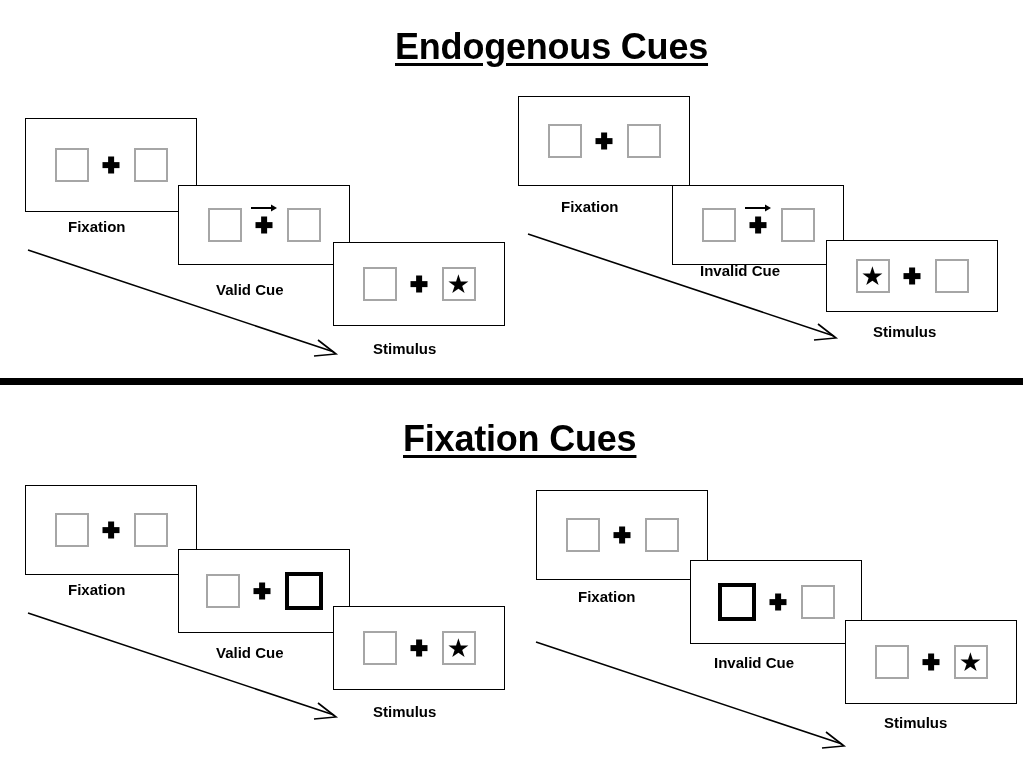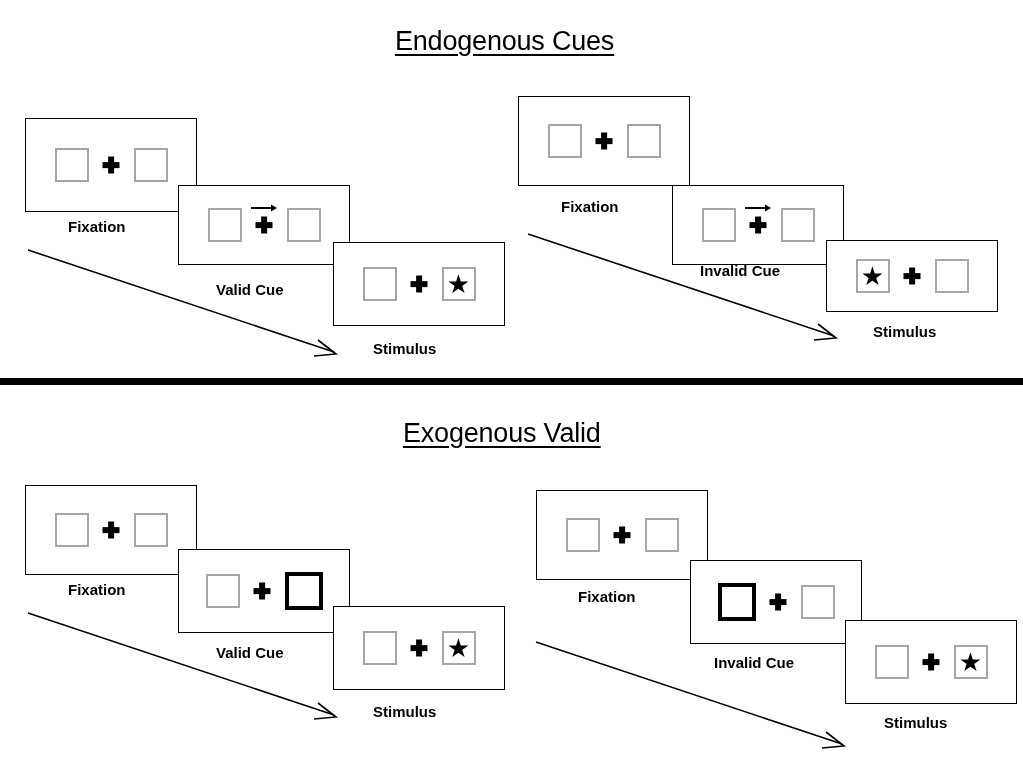--- a/index.html
+++ b/index.html
@@ -10,22 +10,22 @@
   body {
     width: 1023px;
     height: 767px;
     position: relative;
     font-family: "Liberation Sans", sans-serif;
     overflow: hidden;
   }
 
   .section-title {
     position: absolute;
-    font-weight: normal;
-    font-size: 27px;
+    font-weight: bold;
+    font-size: 36px;
     color: #000;
     text-decoration: underline;
     text-underline-offset: 4px;
     white-space: nowrap;
     letter-spacing: -0.2px;
   }
 
   .divider {
     position: absolute;
     left: 0;
@@ -229,21 +229,21 @@
 </div>
 <div class="caption" style="left:873px; top:323px;">Stimulus</div>
 
 <svg class="flow-arrow" style="left:526px; top:228px;" width="320" height="120" viewBox="0 0 320 120">
   <line x1="2" y1="6" x2="308" y2="108" stroke="#000" stroke-width="1.6"></line>
   <polyline points="292,96 310,110 288,112" fill="none" stroke="#000" stroke-width="1.6"></polyline>
 </svg>
 
 <div class="divider" style="top:378px;"></div>
 
-<div class="section-title" style="left:403px; top:418px;">Exogenous Valid</div>
+<div class="section-title" style="left:403px; top:418px;">Fixation Cues</div>
 
 <div class="panel" style="left:25px; top:485px; width:172px; height:90px;">
   <div class="panel-inner">
     <div class="box-wrap">
       <div class="box" style="width:34px;height:34px;"></div>
     </div>
     <div class="gap-s"></div>
     <div class="cross" style="width:17px;height:17px;"></div>
     <div class="gap-s"></div>
     <div class="box-wrap">

